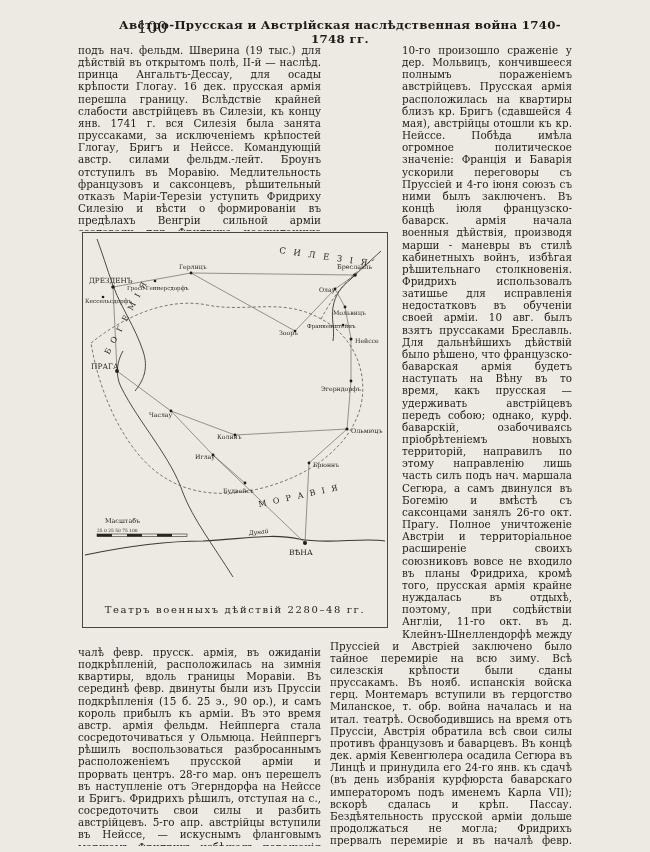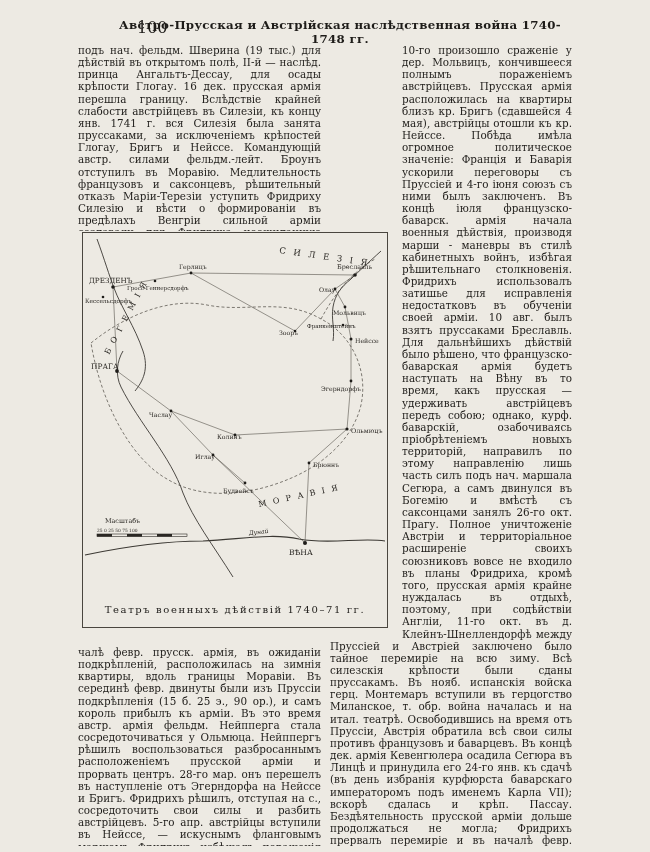--- a/index.html
+++ b/index.html
@@ -128,21 +128,21 @@
       <text class="maptxt" x="22" y="290" font-size="6.4">Масштабъ</text>
       <text class="maptxt" x="14" y="299" font-size="4.4">25  0  25  50  75  100</text>
       <g>
         <rect x="14" y="301" width="90" height="2.6" fill="none" stroke="#2a2723" stroke-width="0.6"></rect>
         <rect x="14" y="301" width="15" height="2.6" fill="#2a2723"></rect>
         <rect x="44" y="301" width="15" height="2.6" fill="#2a2723"></rect>
         <rect x="74" y="301" width="15" height="2.6" fill="#2a2723"></rect>
       </g>
     </svg>
     <figcaption>
-      <div class="cap1">Театръ военныхъ дѣйствій 1740–71 гг.</div>
+      <div class="cap1">Театръ военныхъ дѣйствій 2280–48 гг.</div>
     </figcaption>
   </figure>
 
   <div class="textblock col-left-bottom">
     <p>чалѣ февр. прусск. армія, въ ожиданіи подкрѣпленій, расположилась на зимнія квартиры, вдоль границы Моравіи. Въ серединѣ февр. двинуты были изъ Пруссіи подкрѣпленія (15 б. 25 э., 90 ор.), и самъ король прибылъ къ арміи. Въ это время австр. армія фельдм. Нейпперга стала сосредоточиваться у Ольмюца. Нейппергъ рѣшилъ воспользоваться разбросаннымъ расположеніемъ прусской арміи и прорвать центръ. 28-го мар. онъ перешелъ въ наступленіе отъ Эгерндорфа на Нейссе и Бригъ. Фридрихъ рѣшилъ, отступая на с., сосредоточить свои силы и разбить австрійцевъ. 5-го апр. австрійцы вступили въ Нейссе, — искуснымъ фланговымъ маршемъ Фридрихъ избѣжалъ пораженія по частямъ и къ 9-му сосредоточилъ у Олау большую часть своихъ силъ.</p>
   </div>
 
   <div class="textblock col-right">
     <div class="map-spacer"></div>
     <p>10-го произошло сраженіе у дер. Мольвицъ, кончившееся полнымъ пораженіемъ австрійцевъ. Прусская армія расположилась на квартиры близъ кр. Бригъ (сдавшейся 4 мая), австрійцы отошли къ кр. Нейссе. Побѣда имѣла огромное политическое значеніе: Франція и Баварія ускорили переговоры съ Пруссіей и 4-го іюня союзъ съ ними былъ заключенъ. Въ концѣ іюля французско-баварск. армія начала военныя дѣйствія, производя марши - маневры въ стилѣ кабинетныхъ войнъ, избѣгая рѣшительнаго столкновенія. Фридрихъ использовалъ затишье для исправленія недостатковъ въ обученіи своей арміи. 10 авг. былъ взятъ пруссаками Бреславль. Для дальнѣйшихъ дѣйствій было рѣшено, что французско-баварская армія будетъ наступать на Вѣну въ то время, какъ прусская — удерживать австрійцевъ передъ собою; однако, курф. баварскій, озабочиваясь пріобрѣтеніемъ новыхъ территорій, направилъ по этому направленію лишь часть силъ подъ нач. маршала Сегюра, а самъ двинулся въ Богемію и вмѣстѣ съ саксонцами занялъ 26-го окт. Прагу. Полное уничтоженіе Австріи и территоріальное расширеніе своихъ союзниковъ вовсе не входило въ планы Фридриха, кромѣ того, прусская армія крайне нуждалась въ отдыхѣ, поэтому, при содѣйствіи Англіи, 11-го окт. въ д. Клейнъ-Шнеллендорфѣ между Пруссіей и Австріей заключено было тайное перемиріе на всю зиму. Всѣ силезскія крѣпости были сданы пруссакамъ. Въ нояб. испанскія войска герц. Монтемаръ вступили въ герцогство Миланское, т. обр. война началась и на итал. театрѣ. Освободившись на время отъ Пруссіи, Австрія обратила всѣ свои силы противъ французовъ и баварцевъ. Въ концѣ дек. армія Кевенгюлера осадила Сегюра въ Линцѣ и принудила его 24-го янв. къ сдачѣ (въ день избранія курфюрста баварскаго императоромъ подъ именемъ Карла VII); вскорѣ сдалась и крѣп. Пассау. Бездѣятельность прусской арміи дольше продолжаться не могла; Фридрихъ прервалъ перемиріе и въ началѣ февр. 1742 г., сосредоточивъ часть своихъ силъ и саксонцевъ къ Ольмюцу, перешелъ въ наступленіе. Планъ былъ слѣдующій: Фридрихъ съ 40 тыс. долженъ былъ наступать въ Нижн. Австріи, французы и баварцы — вдоль Дуная на Вѣну. Прусская армія двинулась отъ Ольмюца черезъ Иглау и Брюннъ на Вѣну. 15-го февр. былъ занятъ Иглау; австрійцы подъ нач. Лобковица отошли въ Будвейсъ. Въ этомъ движеніи разладъ между королемъ и саксонцами; послѣдніе считали, не безъ основанія, дальнѣйшее движеніе къ Вѣнѣ крайне опаснымъ. 20-го передовыя части подошли на одинъ переходъ къ Вѣнѣ, занявъ фронтъ Иглау-Цнаймъ - Никольсбургъ. Выдвинутое положеніе становилось опаснымъ: въ Венгріи собиралась армія, Кевенгюлеръ подходилъ къ Кремсу.</p>

